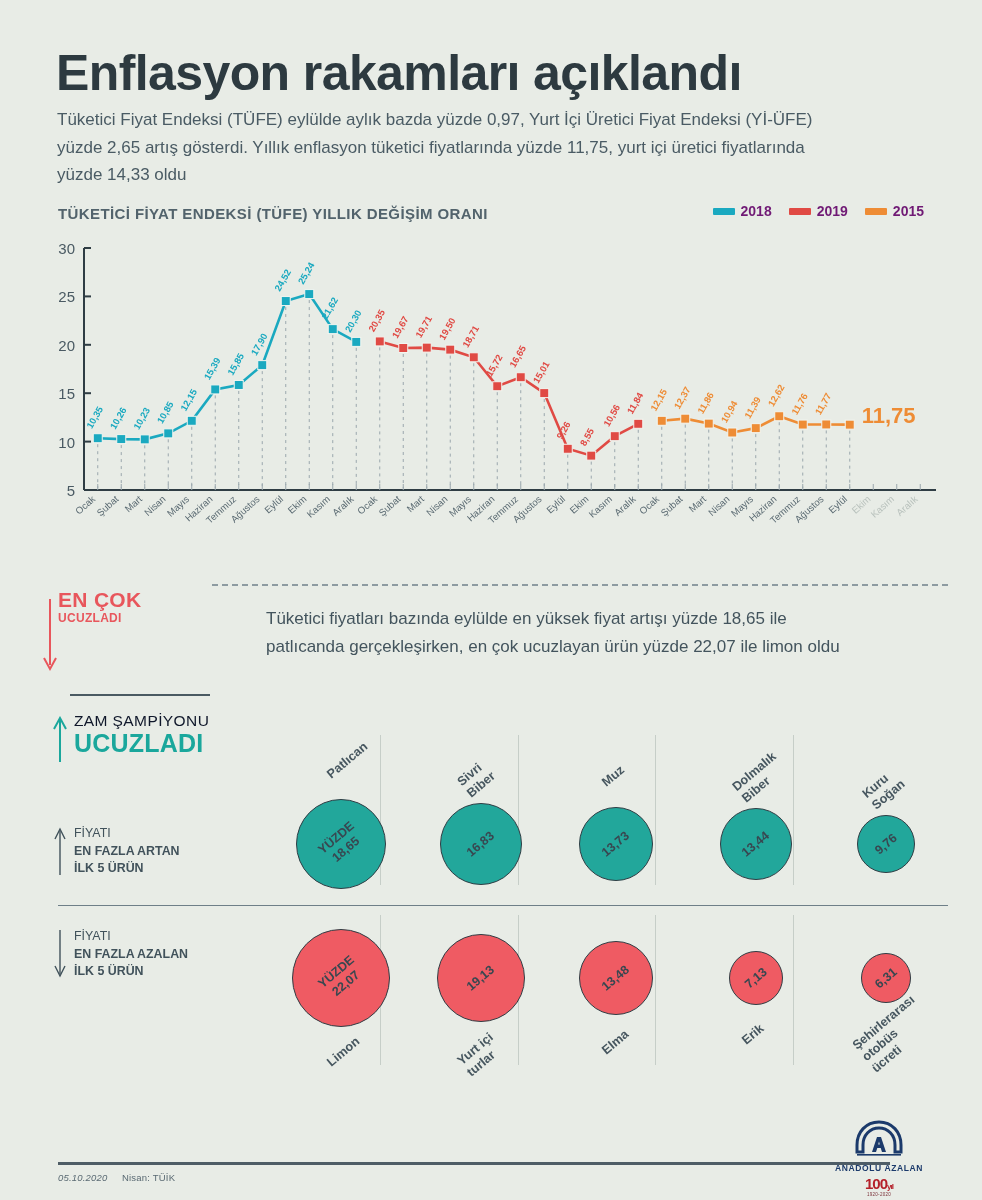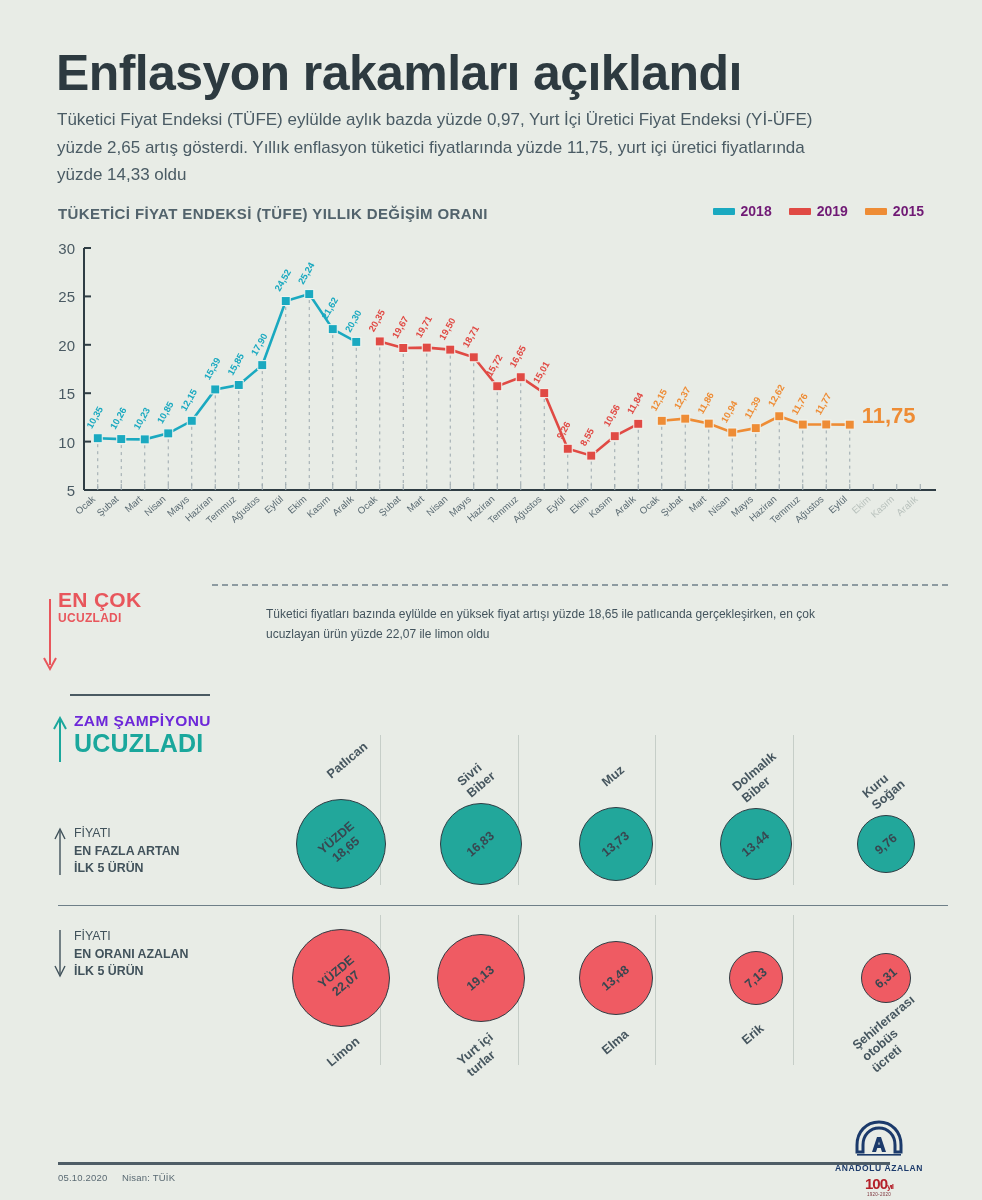--- a/index.html
+++ b/index.html
@@ -42,27 +42,27 @@
     position:absolute;left:212px;top:584px;width:736px;height:0;
     border-top:2px dashed #8d9ba1;
   }
   .lemon-block{position:absolute;left:58px;top:589px;width:160px;}
   .lemon-l1{font-size:21px;font-weight:bold;color:#e8565c;letter-spacing:.3px;line-height:1;}
   .lemon-l2{font-size:33px;font-weight:bold;color:#e8565c;letter-spacing:.2px;line-height:1.05;margin-top:1px;}
   .lemon-l3{font-size:12px;font-weight:bold;color:#e8565c;letter-spacing:.3px;line-height:1;margin-top:2px;}
   .lemon-arrow{position:absolute;left:-16px;top:8px;}
   .lemon-text{
     position:absolute;left:266px;top:605px;width:600px;
-    font-size:12px;line-height:1.63;color:#43545d;
+    font-size:17px;line-height:1.63;color:#43545d;
   }
 
   .sep-short{position:absolute;left:70px;top:694px;width:140px;height:0;border-top:2px solid #4a5a62;}
 
   .champ-block{position:absolute;left:74px;top:712px;}
-  .champ-l1{font-size:15.5px;font-weight:bold;color:#6d28d9;letter-spacing:.4px;text-align:right;}
+  .champ-l1{font-size:15.5px;font-weight:normal;color:#0f172a;letter-spacing:.4px;text-align:right;}
   .champ-l2{font-size:25px;font-weight:bold;color:#1aa79c;letter-spacing:.2px;line-height:1.1;}
   .champ-arrow{position:absolute;left:-22px;top:4px;}
 
   .side-cap{position:absolute;font-size:12.4px;line-height:1.42;color:#41525b;}
   .side-cap .b{font-weight:bold;}
   .cap-up{left:74px;top:825px;}
   .cap-dn{left:74px;top:928px;}
   .cap-arrow{position:absolute;left:-22px;top:0px;}
 
   .hr-mid{position:absolute;left:58px;top:905px;width:890px;height:0;border-top:1.5px solid #6e7f88;}
@@ -85,21 +85,21 @@
   .b-dn{background:#ef5b63;}
 
   .blabel{
     position:absolute;font-size:12.6px;font-weight:bold;color:#46565f;
     transform:rotate(-40deg);transform-origin:left bottom;
     white-space:pre-line;line-height:1.2;text-align:left;
   }
 
   
   .footline{position:absolute;left:58px;top:1162px;width:832px;height:0;border-top:3px solid #4e5d66;}
-  .foot-date{position:absolute;left:58px;top:1172px;font-size:9.5px;color:#5a6a73;letter-spacing:.2px;}
+  .foot-date{position:absolute;left:58px;top:1172px;font-size:9.5px;color:#5a6a73;letter-spacing:.2px;font-style:italic;}
   .foot-src{position:absolute;left:122px;top:1172px;font-size:9.5px;color:#5a6a73;letter-spacing:.2px;}
   .logo{position:absolute;right:48px;top:1118px;width:110px;text-align:center;}
   .logo-name{font-size:8.5px;font-weight:bold;letter-spacing:.6px;color:#1b3a6b;margin-top:1px;}
   .logo-100{font-size:15px;font-weight:bold;color:#b4202a;letter-spacing:-1px;margin-top:2px;}
   .logo-sub{font-size:4.5px;color:#7a3038;letter-spacing:.3px;}
 </style>
 </head>
 <body>
 
 <div class="page">
@@ -350,21 +350,21 @@
   </div>
 
   <div class="hr-mid"></div>
 
   <div class="side-cap cap-dn">
     <svg class="cap-arrow" width="16" height="52">
       <line x1="8" y1="2" x2="8" y2="46" stroke="#41525b" stroke-width="1.4"></line>
       <polyline points="3,38 8,48 13,38" fill="none" stroke="#41525b" stroke-width="1.4"></polyline>
     </svg>
     <div>FİYATI</div>
-    <div class="b">EN ORANI AZALAN</div>
+    <div class="b">EN FAZLA AZALAN</div>
     <div class="b">İLK 5 ÜRÜN</div>
   </div>
 
   <div class="bubbles" id="bubbles-up">
       <div class="col-sep" style="left: 140px;"></div>
       <div class="col-sep" style="left: 278px;"></div>
       <div class="col-sep" style="left: 415px;"></div>
       <div class="col-sep" style="left: 553px;"></div>
       <div class="bubble b-up" style="width: 88px; height: 88px; left: 56px; top: 64px;">
         <span>YÜZDE

